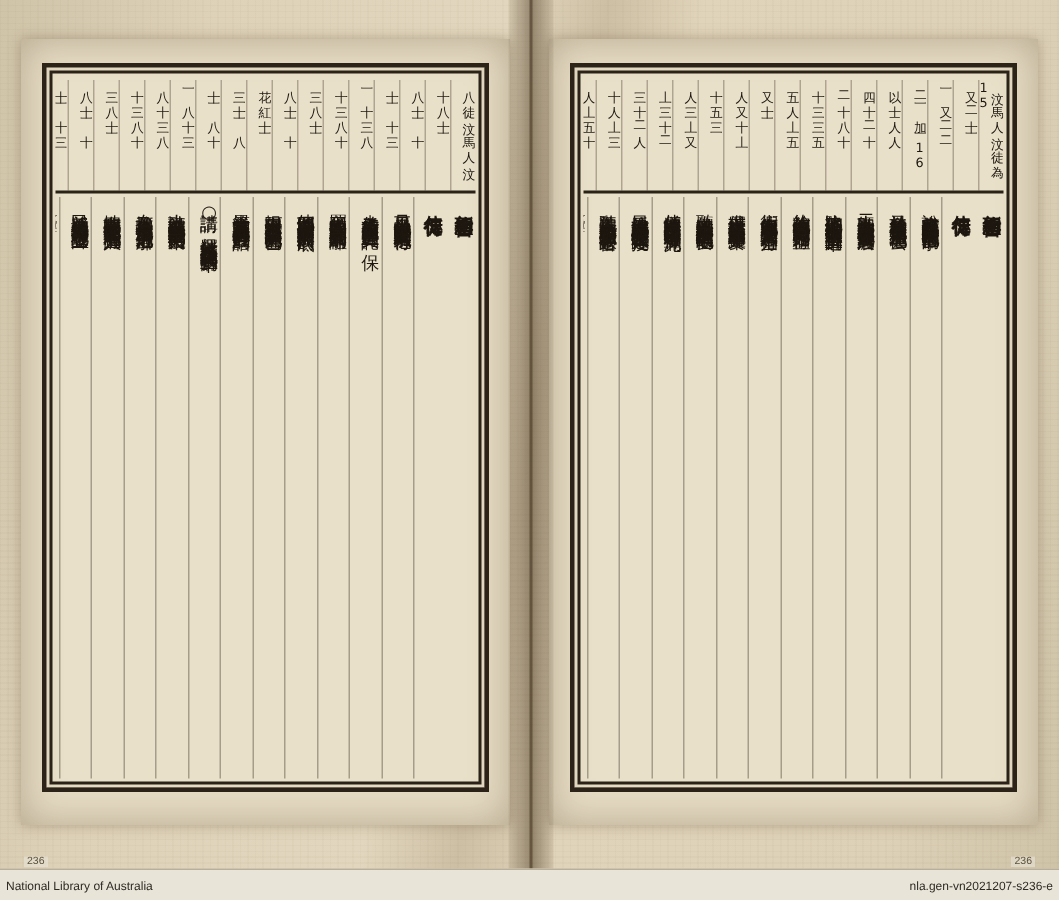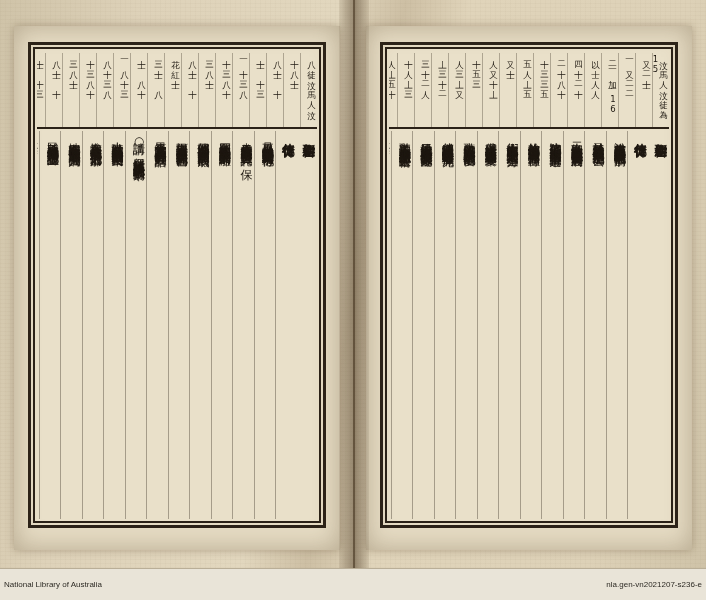--- a/index.html
+++ b/index.html
@@ -129,21 +129,21 @@
     font-size: 11px;
     width: 17px;
   }
 
   
   .bottom-bar {
     position: absolute;
     left: 0;
     right: 0;
     bottom: 0;
-    height: 32px;
+    height: 21px;
     background: #e9e4d8;
     border-top: 1px solid #b9ae97;
     display: flex;
     align-items: center;
     justify-content: space-between;
     padding: 0 4px;
     font-family: "Liberation Sans", sans-serif;
     font-size: 8px;
     color: #2d2a24;
     box-sizing: border-box;

